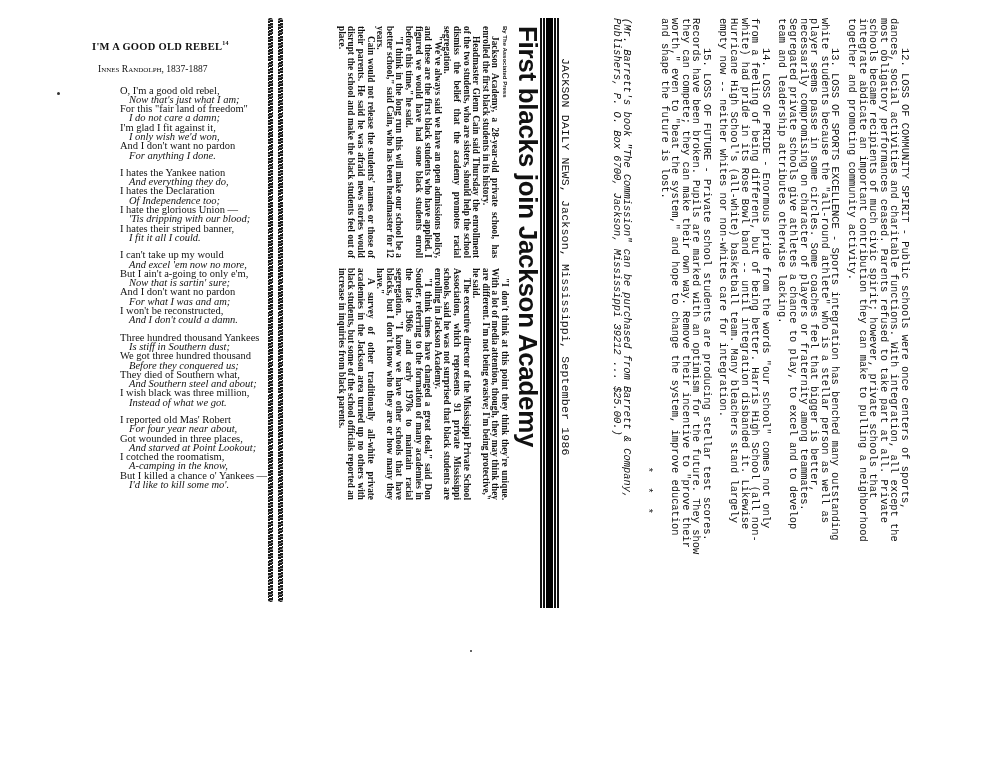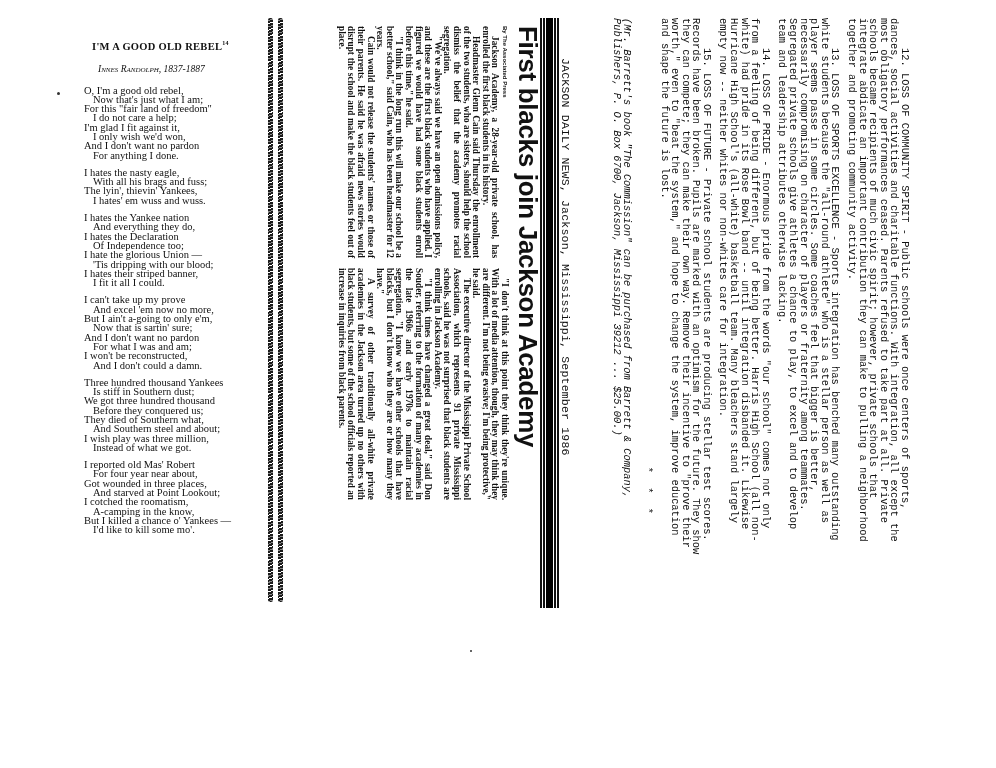--- a/index.html
+++ b/index.html
@@ -2,24 +2,24 @@
 <html><head>
 <meta charset="utf-8">
 <style>
   html, body { margin: 0; padding: 0; background: #ffffff; }
   body { width: 996px; height: 768px; position: relative; overflow: hidden; color: #111; }
 
   
   .poem { position: absolute; left: 84px; top: 40px; width: 180px; font-family: "Liberation Serif", "DejaVu Serif", serif; color: #111; }
   .poem-title { font-size: 10.5px; font-weight: bold; letter-spacing: 0.3px; margin-left: 8px; }
   .poem-title sup { font-size: 6px; }
-  .poem-author { font-size: 9.5px; font-variant: small-caps; margin: 12px 0 12px 14px; font-style: italic; }
-  .stanza { margin-bottom: 8px; }
+  .poem-author { font-size: 9.5px; font-variant: small-caps; margin: 12px 0 12px 14px; }
+  .stanza { margin-bottom: 8px; margin-left: 36px; }
   .line { font-size: 10.5px; line-height: 9.3px; height: 9.3px; white-space: nowrap; }
-  .line.indent { padding-left: 9px; }
+  .line.indent { padding-left: 9px; font-style: italic; }
 
   
   .rope { position: absolute; top: 18px; width: 5px; height: 584px;
     background: repeating-linear-gradient(160deg, #1a1a1a 0 2px, #888 2px 3px, #1a1a1a 3px 5px, #ffffff 5px 6px);
     border-radius: 2px; }
 
   
   .bars { position: absolute; left: 540px; top: 18px; width: 20px; height: 590px;
     background: linear-gradient(90deg,
       #111 0 2px, #fff 2px 3px, #111 3px 5px, #fff 5px 6px,
@@ -52,60 +52,54 @@
 <body>
 
 <div class="poem">
   <div class="poem-title"><span>I'M A GOOD OLD REBEL</span><sup>14</sup></div>
   <div class="poem-author">Innes Randolph, 1837-1887</div>
   <div id="stanzas">
       <div class="stanza">
         <div class="line">O, I'm a good old rebel,</div>
         <div class="line indent">Now that's just what I am;</div>
         <div class="line">For this "fair land of freedom"</div>
-        <div class="line indent">I do not care a help;</div>
+        <div class="line indent">I do not care a damn;</div>
         <div class="line">I'm glad I fit against it,</div>
         <div class="line indent">I only wish we'd won,</div>
         <div class="line">And I don't want no pardon</div>
         <div class="line indent">For anything I done.</div>
-      </div>
-      <div class="stanza">
-        <div class="line">I hates the nasty eagle,</div>
-        <div class="line indent">With all his brags and fuss;</div>
-        <div class="line">The lyin', thievin' Yankees,</div>
-        <div class="line indent">I hates' em wuss and wuss.</div>
       </div>
       <div class="stanza">
         <div class="line">I hates the Yankee nation</div>
         <div class="line indent">And everything they do,</div>
         <div class="line">I hates the Declaration</div>
         <div class="line indent">Of Independence too;</div>
         <div class="line">I hate the glorious Union —</div>
         <div class="line indent">'Tis dripping with our blood;</div>
         <div class="line">I hates their striped banner,</div>
         <div class="line indent">I fit it all I could.</div>
       </div>
       <div class="stanza">
-        <div class="line">I can't take up my prove</div>
+        <div class="line">I can't take up my would</div>
         <div class="line indent">And excel 'em now no more,</div>
         <div class="line">But I ain't a-going to only e'm,</div>
         <div class="line indent">Now that is sartin' sure;</div>
         <div class="line">And I don't want no pardon</div>
         <div class="line indent">For what I was and am;</div>
         <div class="line">I won't be reconstructed,</div>
         <div class="line indent">And I don't could a damn.</div>
       </div>
       <div class="stanza">
         <div class="line">Three hundred thousand Yankees</div>
         <div class="line indent">Is stiff in Southern dust;</div>
         <div class="line">We got three hundred thousand</div>
         <div class="line indent">Before they conquered us;</div>
         <div class="line">They died of Southern what,</div>
         <div class="line indent">And Southern steel and about;</div>
-        <div class="line">I wish play was three million,</div>
+        <div class="line">I wish black was three million,</div>
         <div class="line indent">Instead of what we got.</div>
       </div>
       <div class="stanza">
         <div class="line">I reported old Mas' Robert</div>
         <div class="line indent">For four year near about,</div>
         <div class="line">Got wounded in three places,</div>
         <div class="line indent">And starved at Point Lookout;</div>
         <div class="line">I cotched the roomatism,</div>
         <div class="line indent">A-camping in the know,</div>
         <div class="line">But I killed a chance o' Yankees —</div>

